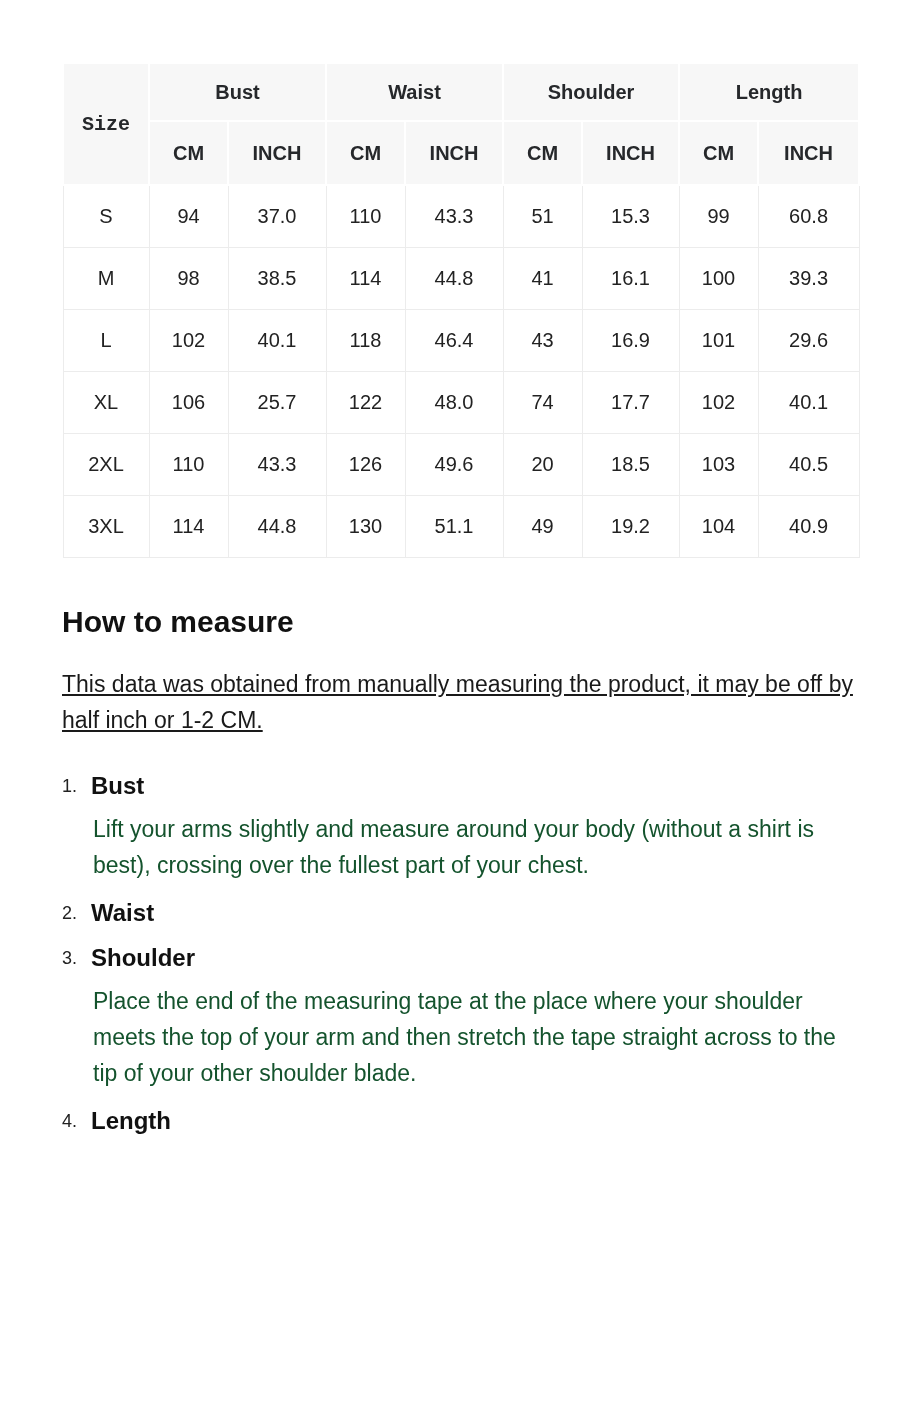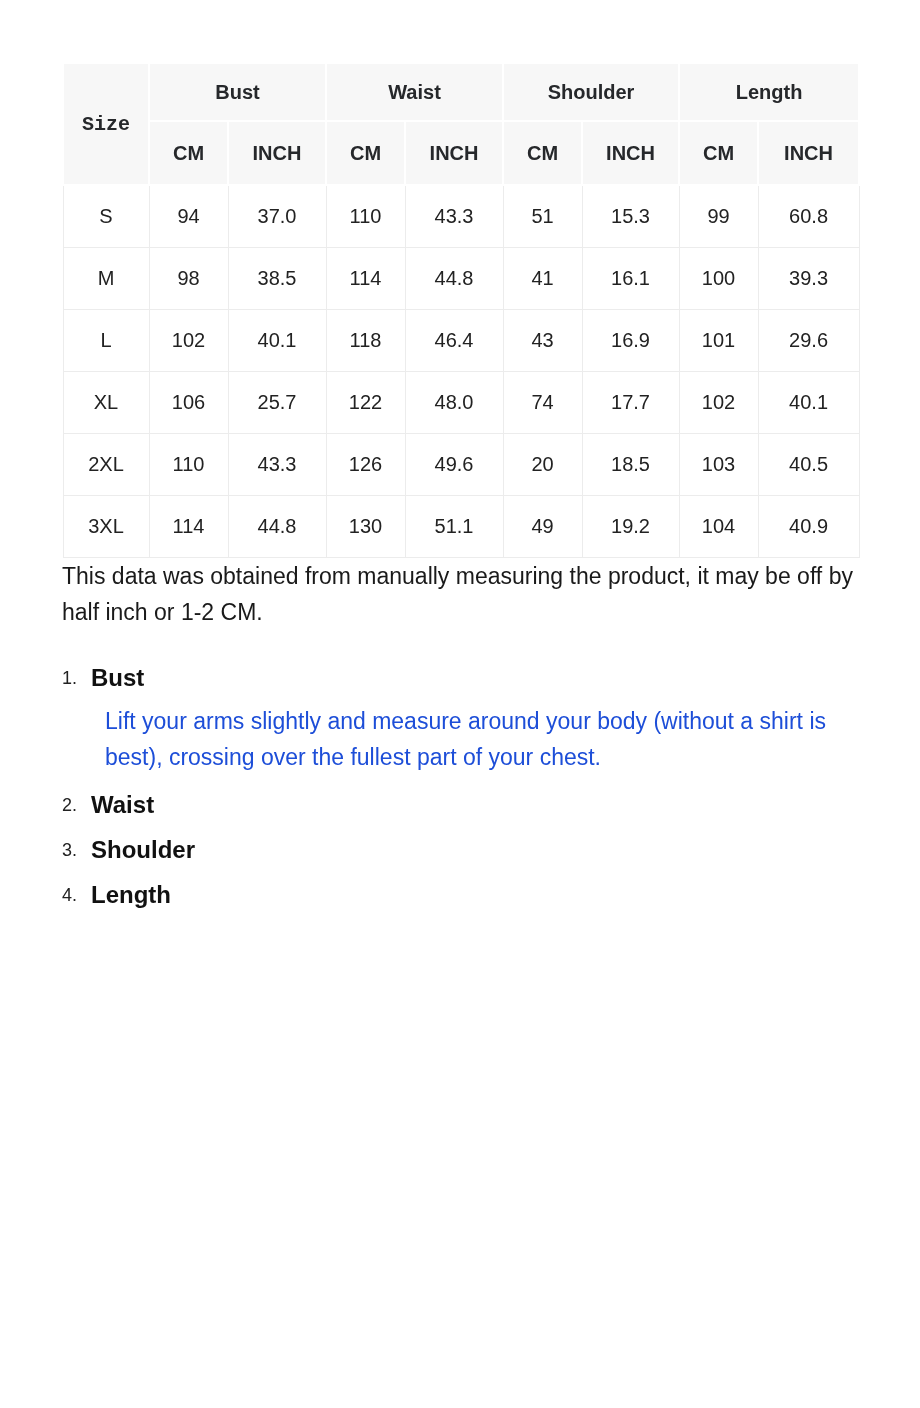--- a/index.html
+++ b/index.html
@@ -46,20 +46,21 @@
     font-size: 30px;
     line-height: 1.2;
     font-weight: 700;
     color: #111111;
   }
   p.htm-intro {
     margin: 0 0 32px 0;
     font-size: 23px;
     line-height: 36px;
     color: #1a1a1a;
+    text-decoration: underline;
   }
   ol.steps {
     list-style: none;
     margin: 0;
     padding: 0;
   }
   ol.steps li {
     position: relative;
     padding-left: 29px;
     margin-bottom: 14px;
@@ -71,24 +72,24 @@
     font-size: 18px;
     color: #222222;
   }
   .step-term {
     font-size: 24px;
     font-weight: 700;
     color: #111111;
     line-height: 1.3;
   }
   .step-desc {
-    margin: 10px 0 0 14px;
+    margin: 10px 0 0 2px;
     font-size: 23px;
     line-height: 36px;
-    color: #1d4ed8;
+    color: #14532d;
   }
 </style>
 </head>
 <body>
 
 <div class="page">
 
   <table class="size-chart">
     <colgroup>
       <col style="width:86px">
@@ -186,37 +187,39 @@
           <td>130</td>
           <td>51.1</td>
           <td>49</td>
           <td>19.2</td>
           <td>104</td>
           <td>40.9</td>
         </tr>
       </tbody>
   </table>
 
+  <h2 class="htm-title">How to measure</h2>
 
   <p class="htm-intro">This data was obtained from manually measuring the product, it may be off by half inch or 1-2 CM.</p>
 
   <ol class="steps">
 
   <li>
         <span class="step-num">1.</span>
         <div class="step-term">Bust</div>
         <p class="step-desc">Lift your arms slightly and measure around your body (without a shirt is best), crossing over the fullest part of your chest.</p>
       </li>
       <li>
         <span class="step-num">2.</span>
         <div class="step-term">Waist</div>
       </li>
       <li>
         <span class="step-num">3.</span>
         <div class="step-term">Shoulder</div>
+        <p class="step-desc">Place the end of the measuring tape at the place where your shoulder meets the top of your arm and then stretch the tape straight across to the tip of your other shoulder blade.</p>
       </li>
       <li>
         <span class="step-num">4.</span>
         <div class="step-term">Length</div>
       </li>
     </ol>
 
 </div>
 
 </body></html>

